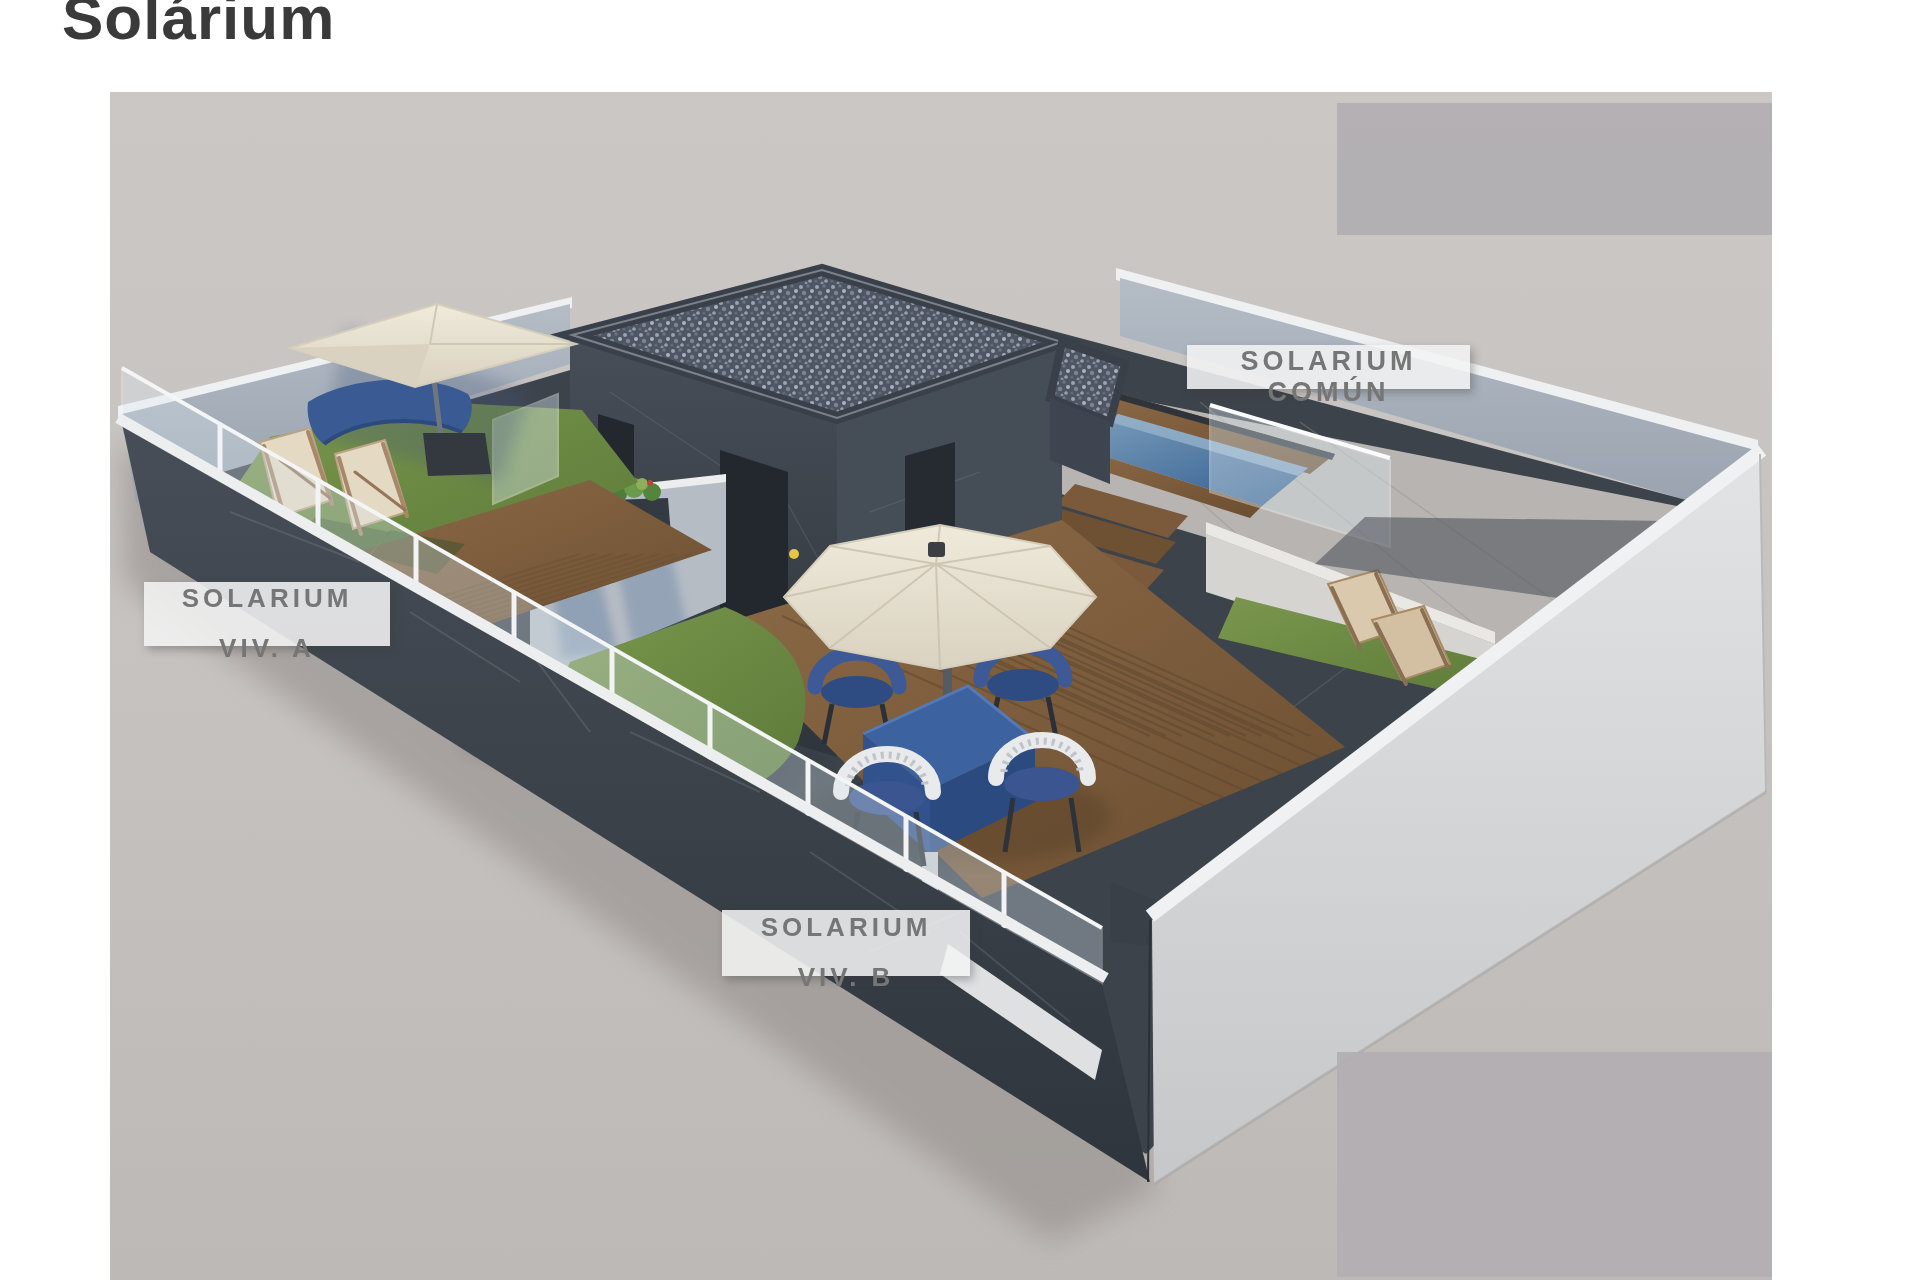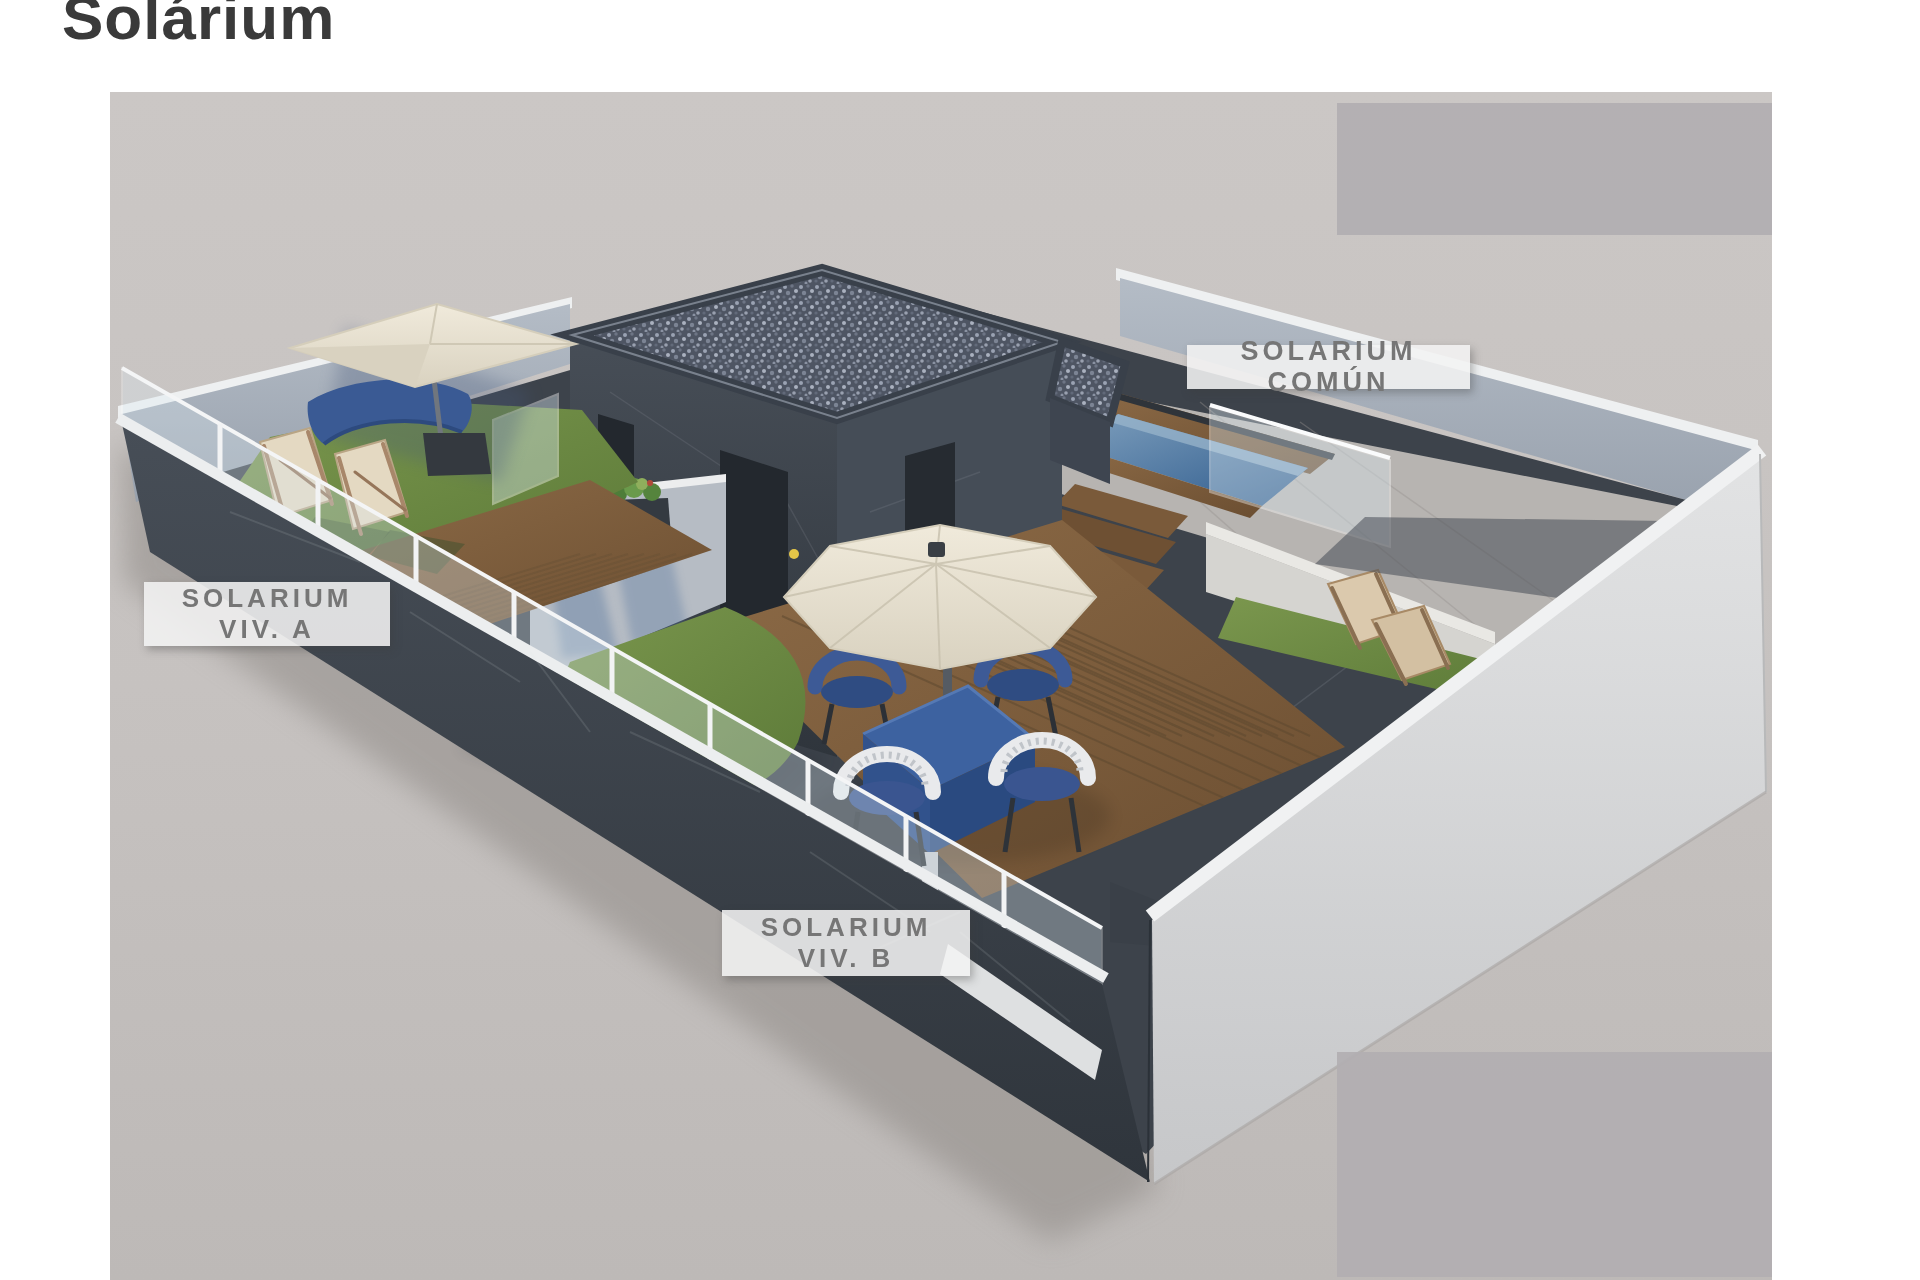--- a/index.html
+++ b/index.html
@@ -6,21 +6,21 @@
   body{width:1920px;height:1280px;overflow:hidden;font-family:"Liberation Sans",sans-serif;}
   .page{position:relative;width:1920px;height:1280px;background:#fff;}
   .title{position:absolute;left:62px;top:-18px;margin:0;font-size:62px;font-weight:700;color:#3a3a3a;letter-spacing:1px;}
   .photo{position:absolute;left:110px;top:92px;width:1662px;height:1188px;overflow:hidden;background:#c6c2c0;}
   .photo svg{position:absolute;left:0;top:0;}
   .overlay-box{position:absolute;background:#b2aeb1;opacity:.93;}
   .box-top{left:1227px;top:11px;width:435px;height:132px;}
   .box-bottom{left:1227px;top:960px;width:435px;height:225px;}
   .tag{position:absolute;background:rgba(243,243,243,.88);box-shadow:3px 4px 8px rgba(60,60,60,.35);
        color:#767676;font-weight:700;text-align:center;display:flex;flex-direction:column;justify-content:center;}
-  .tag span{display:block;}
+  .tag span{display:block;margin-top:19px;}
   .tag-comun{left:1077px;top:253px;width:283px;height:44px;font-size:27px;letter-spacing:4px;}
   .tag-viva{left:34px;top:490px;width:246px;height:64px;font-size:26px;letter-spacing:4px;line-height:31px;}
   .tag-vivb{left:612px;top:818px;width:248px;height:66px;font-size:26px;letter-spacing:4px;line-height:31px;}
 </style>
 </head>
 <body>
 
 <div class="page">
   <h1 class="title">Solárium</h1>
 

